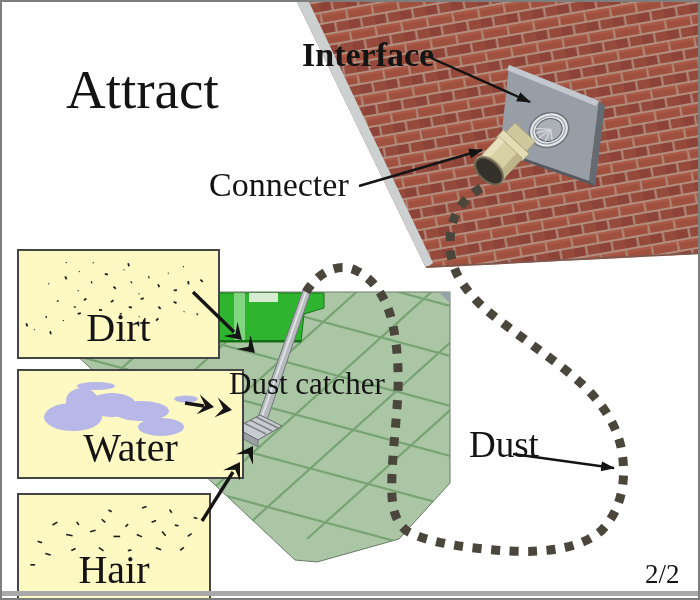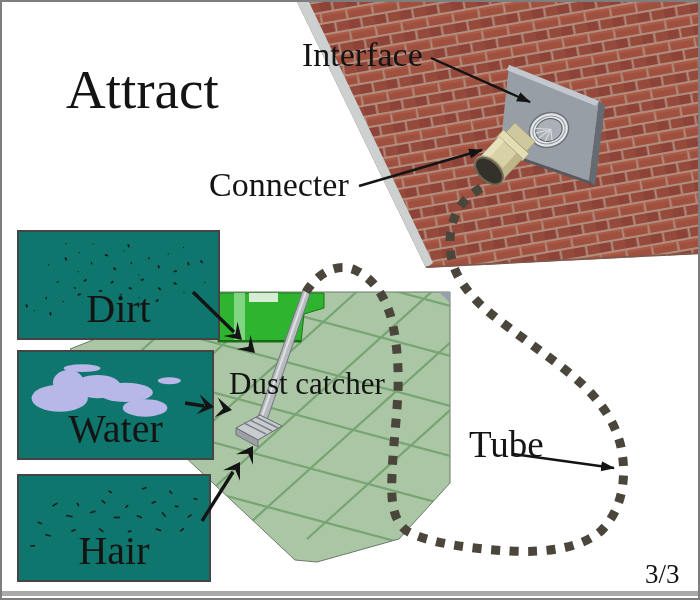--- a/index.html
+++ b/index.html
@@ -10,31 +10,31 @@
     background:#ffffff;
     border:2px solid #7e7e7e;
     overflow:hidden;
     font-family:"Liberation Serif","DejaVu Serif",serif;
     color:#141414;
   }
   svg { position:absolute; left:0; top:0; }
   #base-art   { z-index:1; }
   .input-box {
     position:absolute; z-index:2;
-    background:#0f766e;
+    background:#fef9c3;
     border:2px solid #454545;
     box-sizing:border-box;
-    display:flex; align-items:flex-end; justify-content:center;
+    display:flex; align-items:flex-end; justify-content:center;margin-top:19px;
   }
   .input-box .speck-svg { position:absolute; left:0; top:0; width:100%; height:100%; }
   .box-label { position:relative; font-size:40px; line-height:1; padding-bottom:9px; }
   #overlay-art { z-index:3; }
   .free-label { position:absolute; z-index:4; line-height:1; white-space:nowrap; }
   #label-title      { left:64px;  top:60px;  font-size:55px; }
-  #label-interface  { left:300px; top:36px;  font-size:34px; }
+  #label-interface  { left:300px; top:36px;  font-size:34px;font-weight:bold; }
   #label-connecter  { left:207px; top:166px; font-size:34px; }
   #label-dustcatcher{ left:227px; top:366px; font-size:31px; }
   #label-tube       { left:467px; top:424px; font-size:37px; }
   #label-page       { left:643px; top:559px; font-size:27px; }
   #bottom-band { position:absolute; z-index:5; left:0; top:589px; width:100%; height:5px; background:#a9a9a9; }
 </style>
 </head>
 <body>
 
 <div id="slide">
@@ -173,21 +173,21 @@
           <rect x="103" y="63" width="2.2" height="1.2100000000000002" fill="#1c1c1c" transform="rotate(160 103 63)"></rect>
           <rect x="48" y="12" width="1.2" height="1" fill="#1c1c1c" transform="rotate(168 48 12)"></rect>
           <rect x="165" y="15" width="1.2" height="1" fill="#1c1c1c" transform="rotate(90 165 15)"></rect>
           <rect x="186" y="50" width="1.2" height="1" fill="#1c1c1c" transform="rotate(68 186 50)"></rect>
           <rect x="178" y="62" width="2.2" height="1.2100000000000002" fill="#1c1c1c" transform="rotate(48 178 62)"></rect>
         </g>
       </svg>
     <span class="box-label">Dirt</span>
   </div>
 
-  <div class="input-box" style="left:15px; top:348px; width:197px; height:110px;">
+  <div class="input-box" style="left:15px; top:348px; width:227px; height:110px;">
     <svg class="speck-svg" viewBox="0 0 199 106">
         <g id="water-blobs">
           <ellipse cx="65" cy="15" rx="19" ry="4" fill="#b7b7e8"></ellipse>
           <ellipse cx="51" cy="30" rx="16" ry="13" fill="#b7b7e8"></ellipse>
           <ellipse cx="42" cy="46" rx="29" ry="14" fill="#b7b7e8"></ellipse>
           <ellipse cx="81" cy="34" rx="24" ry="12" fill="#b7b7e8"></ellipse>
           <ellipse cx="110" cy="40" rx="28" ry="10" fill="#b7b7e8"></ellipse>
           <ellipse cx="155" cy="28" rx="12" ry="3.5" fill="#b7b7e8"></ellipse>
           <ellipse cx="130" cy="56" rx="23" ry="9" fill="#b7b7e8"></ellipse>
         </g>
@@ -267,17 +267,17 @@
       <line x1="200" y1="519" x2="231" y2="470" stroke="#141414" stroke-width="3.4"></line>
       <path d="M0,0 L-16,-10 L-9,0 L-16,10 Z" transform="translate(238,460) rotate(-58)"></path>
       <path d="M0,0 L-16,-10 L-9,0 L-16,10 Z" transform="translate(251,444) rotate(-58)"></path>
     </g>
   </svg>
 
   <div class="free-label" id="label-title">Attract</div>
   <div class="free-label" id="label-interface">Interface</div>
   <div class="free-label" id="label-dustcatcher">Dust catcher</div>
   <div class="free-label" id="label-connecter">Connecter</div>
-  <div class="free-label" id="label-tube">Tube</div>
-  <div class="free-label" id="label-page">3/3</div>
+  <div class="free-label" id="label-tube">Dust</div>
+  <div class="free-label" id="label-page">2/2</div>
 
   <div id="bottom-band"></div>
 </div>
 
 </body></html>

